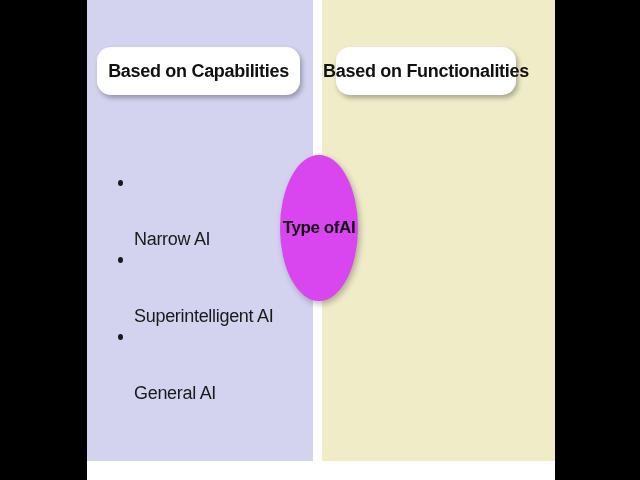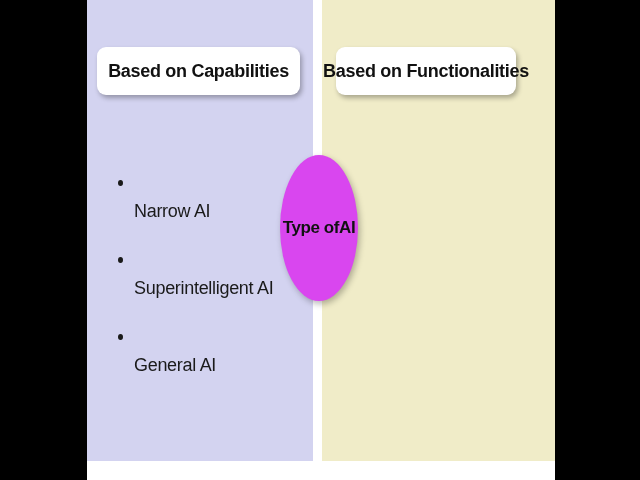--- a/index.html
+++ b/index.html
@@ -36,21 +36,21 @@
   }
   #panel-right {
     left: 322px;
     width: 233px;
     background: #f0ecc8;
   }
 
   .header-card {
     position: absolute;
     background: #ffffff;
-    border-radius: 9px;
+    border-radius: 14px;
     box-shadow: 2px 3px 5px rgba(0,0,0,0.30);
     display: flex;
     align-items: center;
     justify-content: center;
   }
   #header-card-left {
     left: 97px;
     top: 47px;
     width: 203px;
     height: 48px;
@@ -75,21 +75,21 @@
     padding: 0;
     list-style: none;
   }
   #list-capabilities { left: 118px; top: 172px; width: 200px; }
   #list-functionalities { left: 373px; top: 172px; width: 200px; }
 
   .bullet-item {
     position: relative;
     height: 77px;
     display: flex;
-    align-items: center;
+    align-items: flex-end;
     padding-left: 16px;
   }
   .bullet-dot {
     position: absolute;
     left: 0;
     top: 8px;
     width: 5px;
     height: 6px;
     border-radius: 50%;
     background: #1a1a1a;

